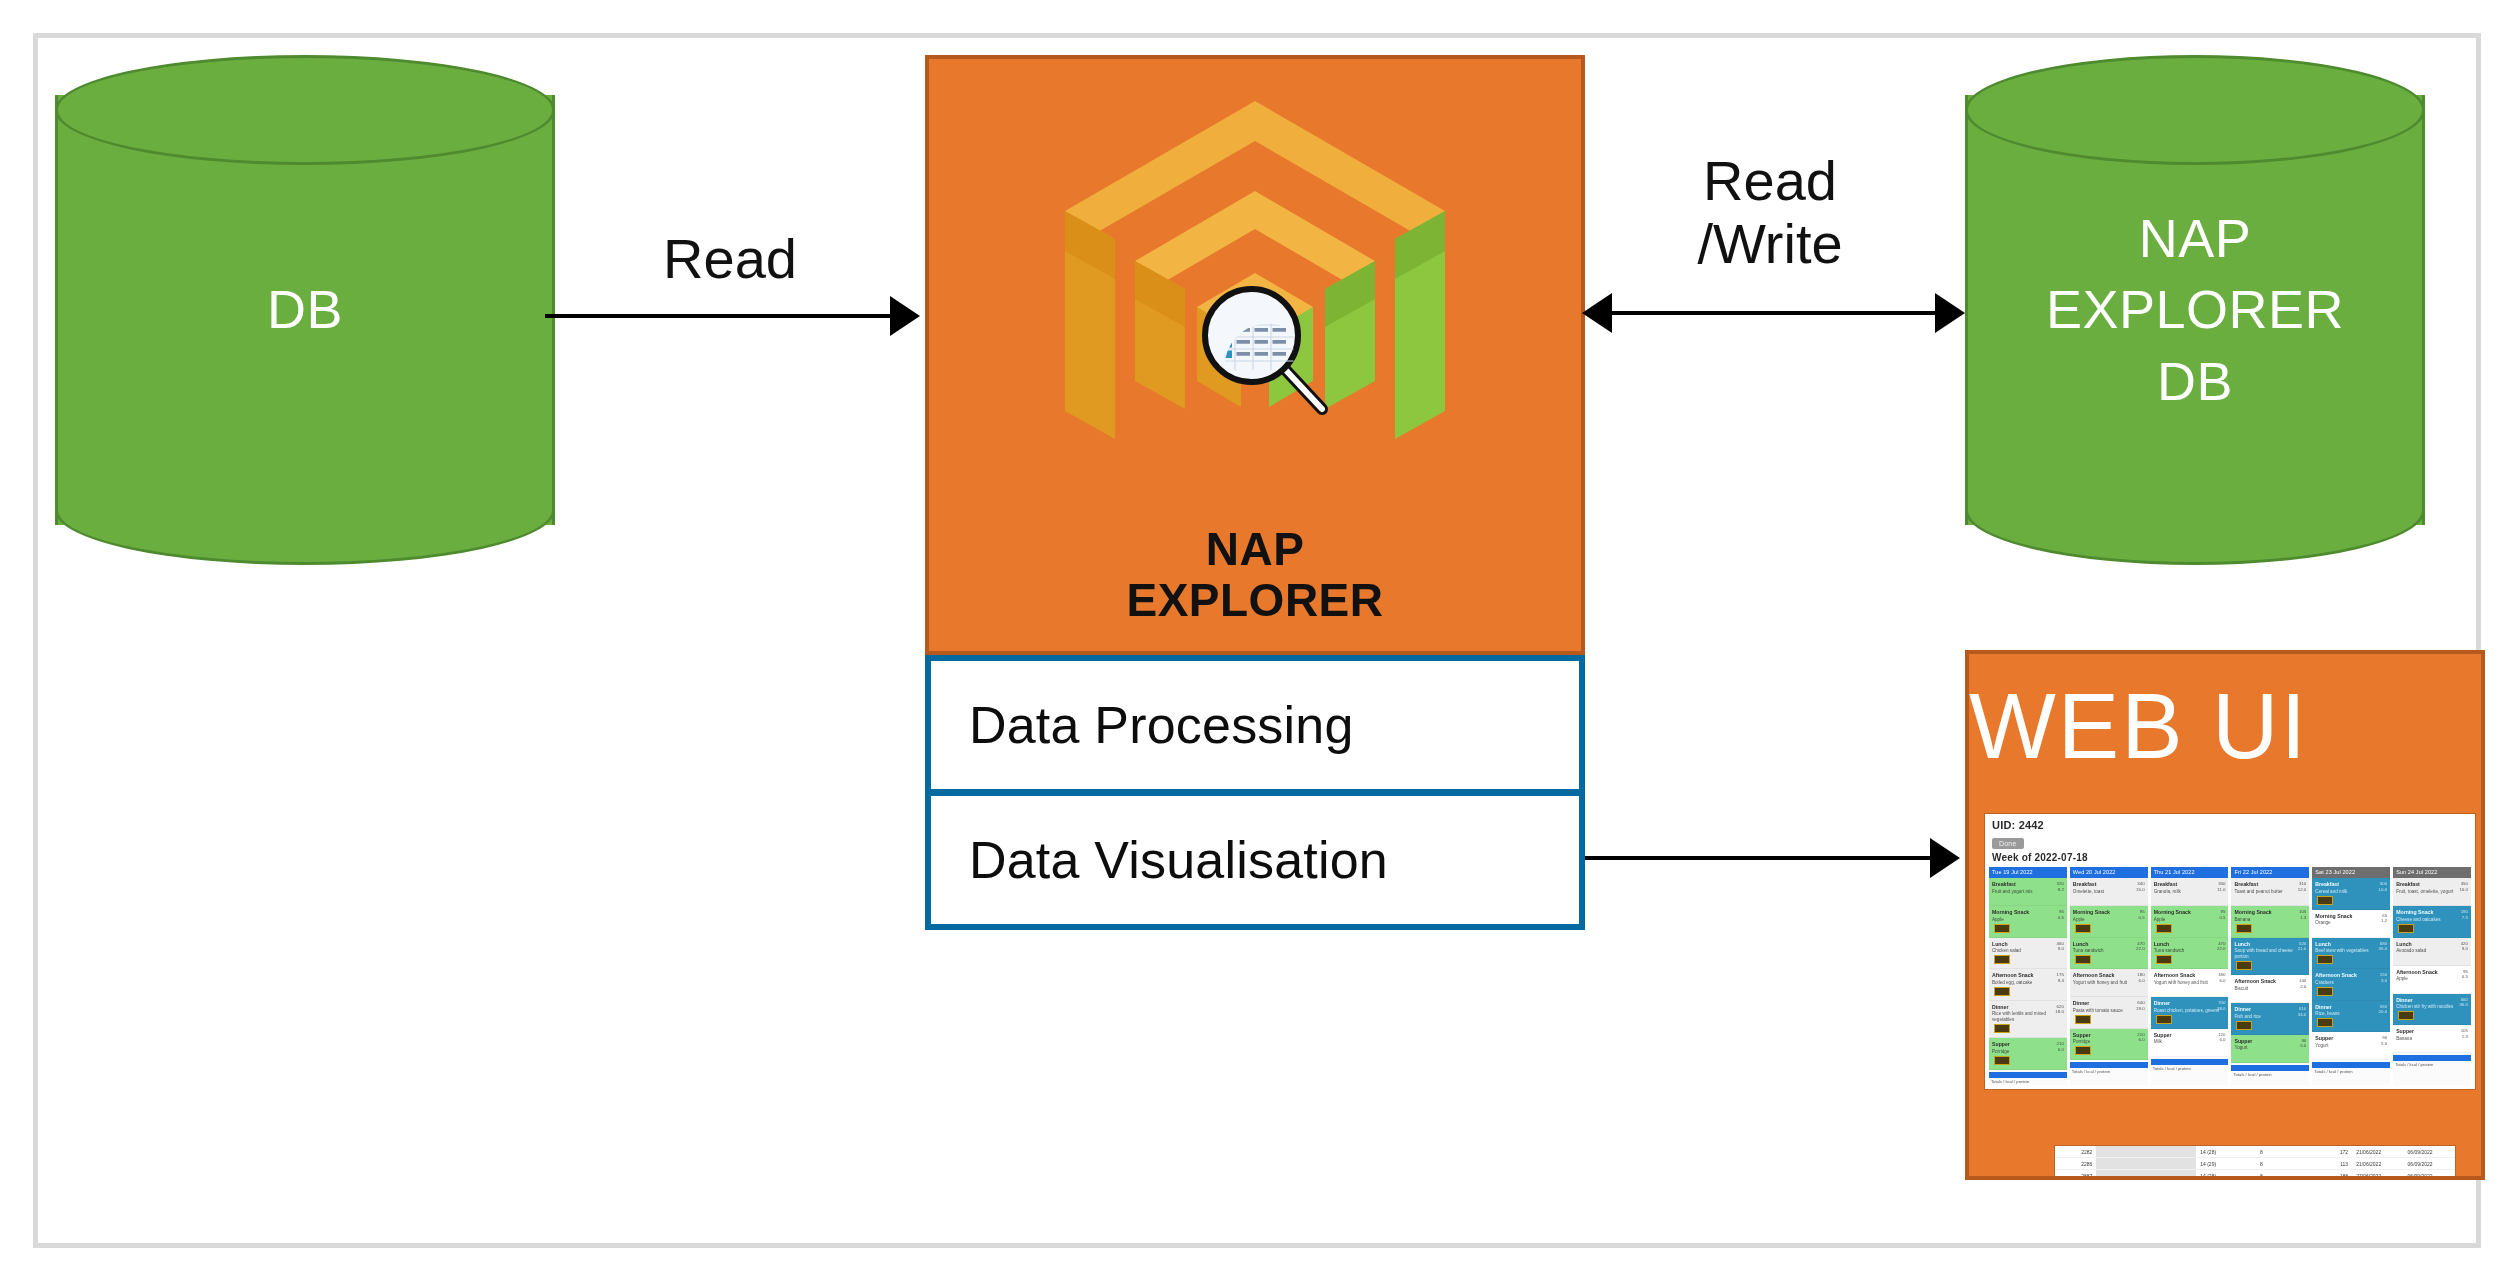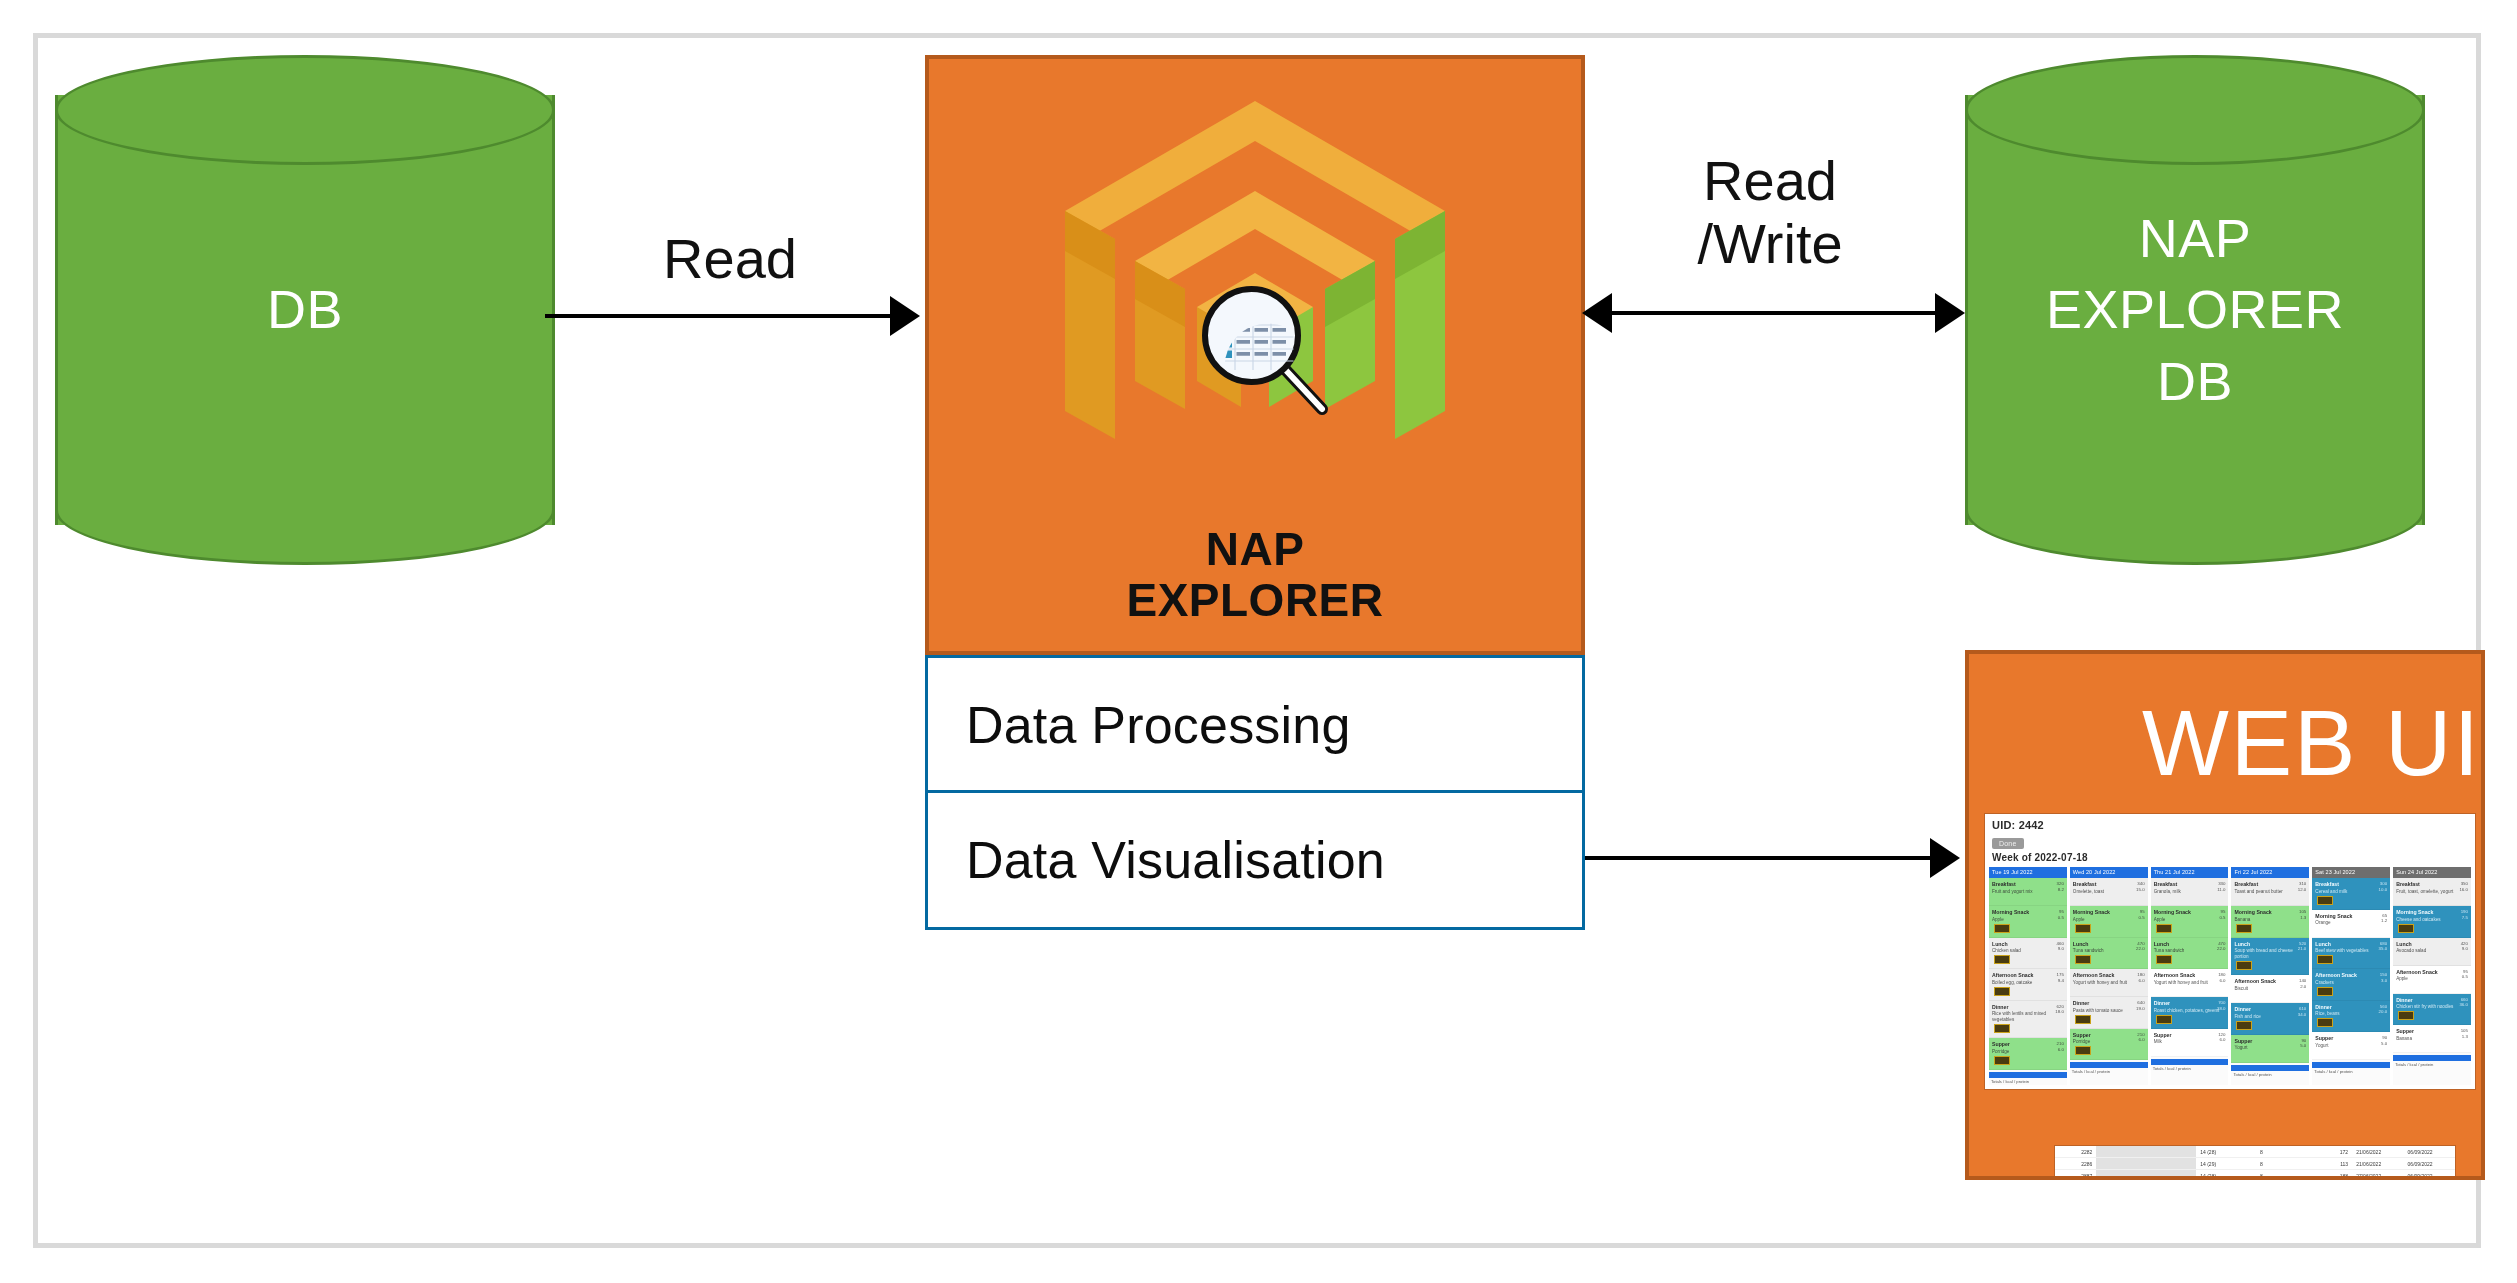--- a/index.html
+++ b/index.html
@@ -88,21 +88,21 @@
     z-index:4;
   }
 
   
   .module{
     position:absolute;
     left:925px;
     width:660px;
     height:140px;
     background:#ffffff;
-    border:3px solid #0369a1;
+    border:6px solid #0369a1;
     box-sizing:border-box;
     display:flex;
     align-items:center;
   }
   .module span{
     padding-left:38px;
     font-size:52px;
     color:#0d0d0d;
     letter-spacing:.2px;
   }
@@ -139,26 +139,25 @@
     position:absolute;
     left:1965px; top:650px;
     width:520px; height:530px;
     background:#e8782c;
     border:4px solid #b55a1c;
     box-sizing:border-box;
     overflow:hidden;
   }
   #webui-title{
     position:absolute;left:0;right:0;top:26px;
-    text-align:right;
+    text-align:left;
     color:#ffffff;
     font-size:92px;
     letter-spacing:2px;
     line-height:1;
-    margin-top:17px;
   }
 
   
   #shot{
     position:absolute;
     left:16px; top:160px;
     width:490px;
     background:#ffffff;
     box-shadow:0 0 0 1px rgba(0,0,0,.18);
   }

